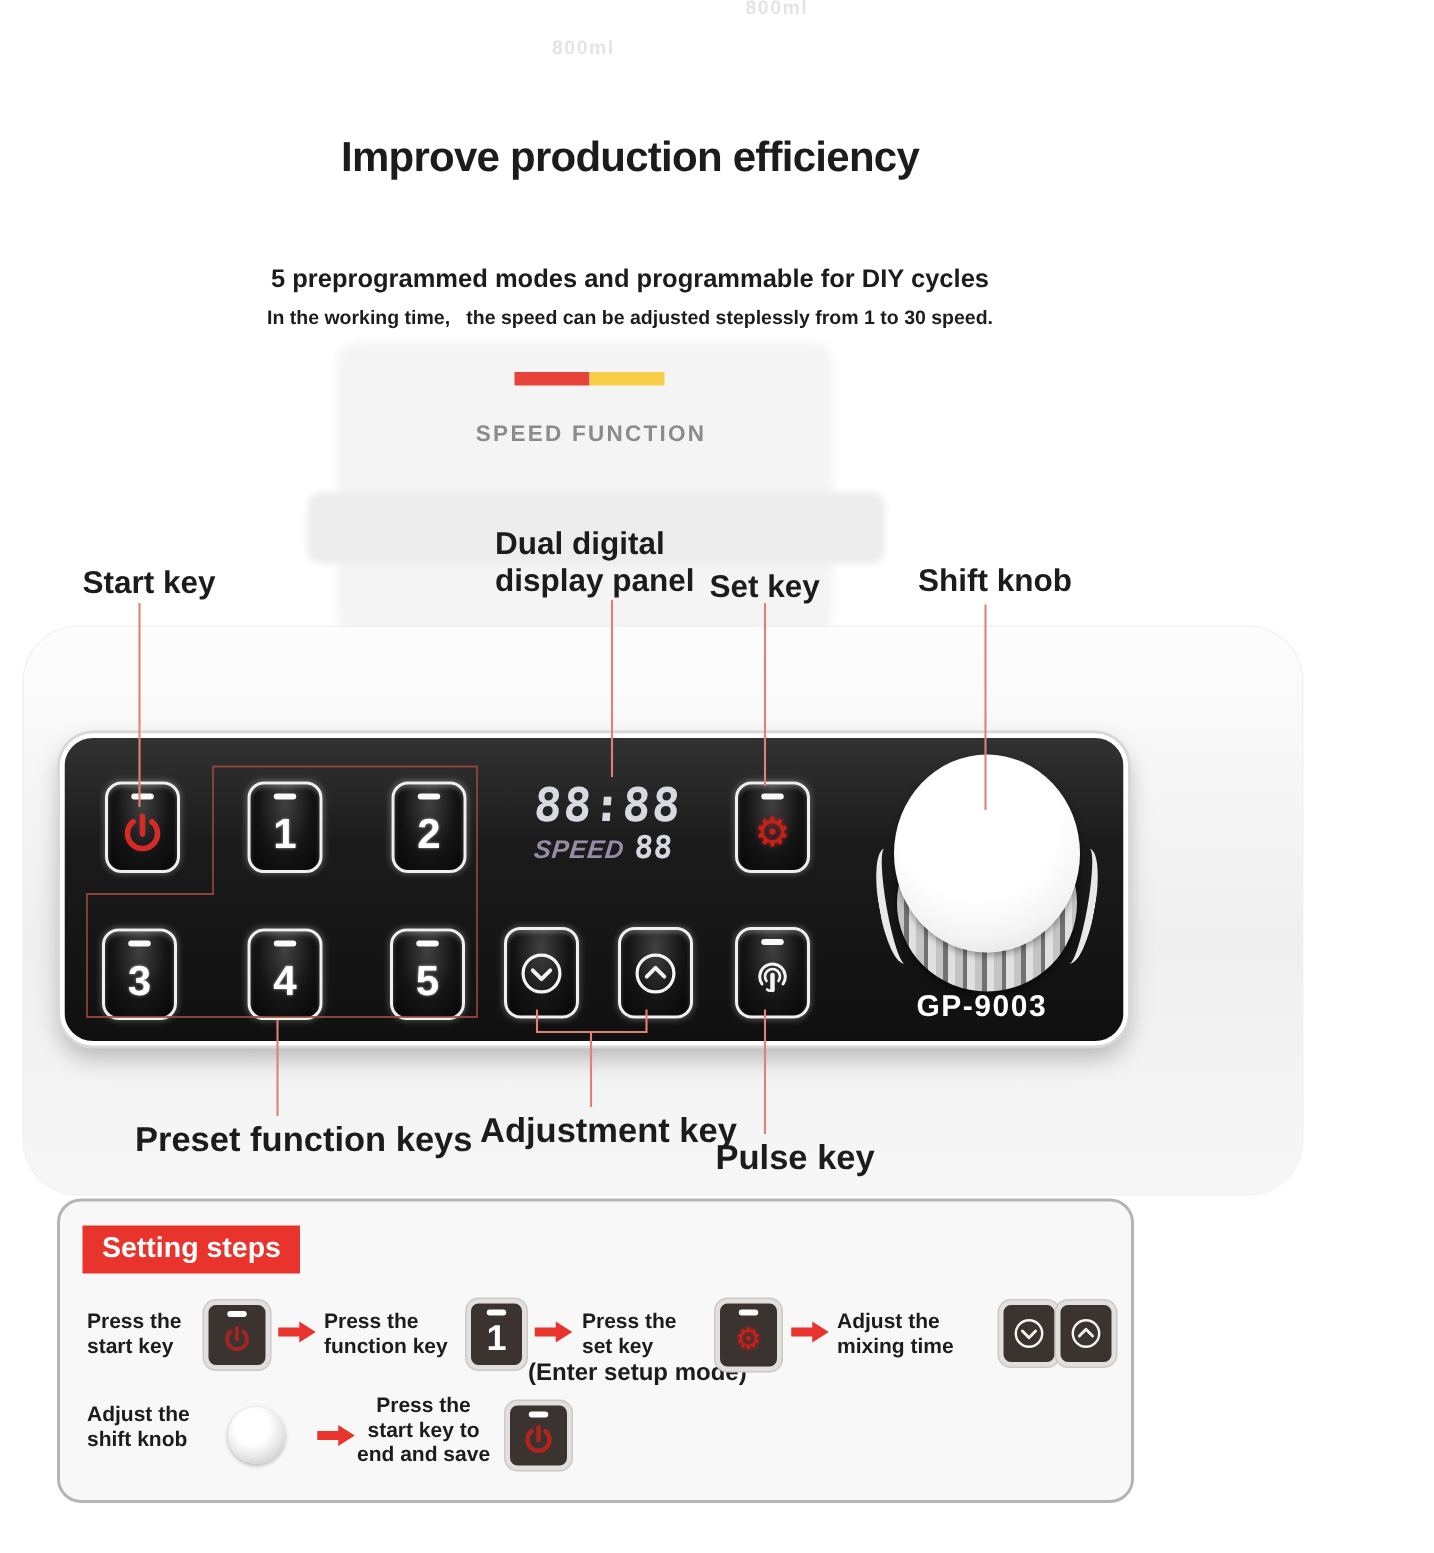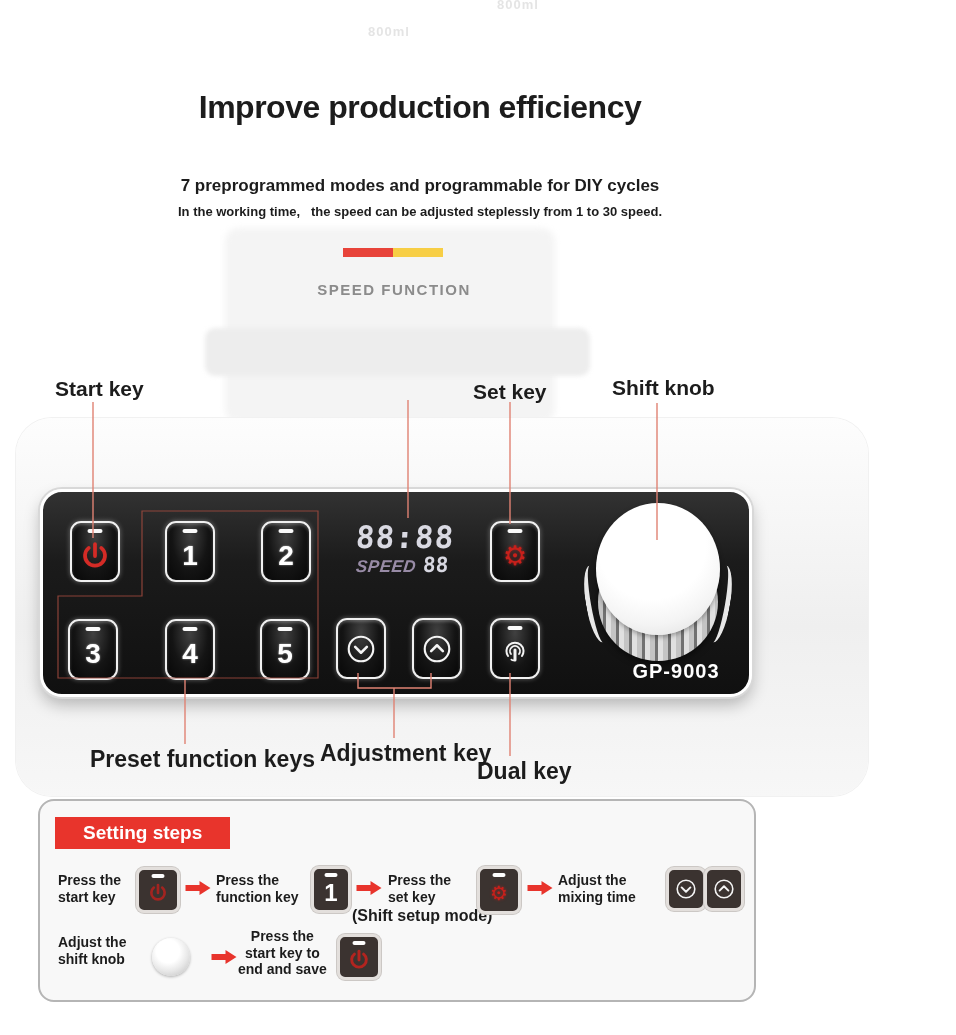--- a/index.html
+++ b/index.html
@@ -13,21 +13,21 @@
 
   
   .bg-jar{left:225px;top:228px;width:330px;height:195px;background:#f4f4f4;border-radius:14px;filter:blur(3px);}
   .bg-lid{left:205px;top:328px;width:385px;height:48px;background:#ededed;border-radius:10px;filter:blur(2px);}
   .bg-base{left:16px;top:418px;width:852px;height:378px;border-radius:36px;
     background:linear-gradient(180deg,#fdfdfd 0%,#efefef 55%,#f7f7f7 100%);box-shadow:0 0 0 1px #f1f1f1;}
   .watermark{color:#cfcfcf;opacity:.55;font-size:13px;letter-spacing:1px;}
 
   
   .title{left:420px;top:42px;transform:translateX(-50%);font-size:37px;letter-spacing:-1px;white-space:nowrap;}
-  .subtitle{left:420px;top:89px;transform:translateX(-50%);font-size:32px;letter-spacing:-.5px;white-space:nowrap;}
+  .subtitle{left:420px;top:89px;transform:translateX(-50%);font-size:28px;letter-spacing:-.5px;white-space:nowrap;}
   .feat1{left:420px;top:176px;transform:translateX(-50%);font-size:17px;white-space:nowrap;}
   .feat2{left:420px;top:204px;transform:translateX(-50%);font-size:13px;white-space:pre;}
   .divider{left:343px;top:248px;width:100px;height:9px;display:flex;}
   .divider .half{flex:1;height:100%;}
   .timing{left:394px;top:281px;transform:translateX(-50%);font-size:15px;color:#8b8b8b;letter-spacing:1.5px;white-space:nowrap;}
 
   
   .callout{font-size:21px;line-height:1.2;}
   .co-start{left:55px;top:376px;}
   .co-display{left:330px;top:350px;}
@@ -69,28 +69,28 @@
   .knob-wrap{left:552px;top:11px;width:126px;height:160px;}
   .knob-ring{position:absolute;left:3px;top:40px;width:120px;height:118px;border-radius:50%;
     background:repeating-linear-gradient(90deg,#c4c4c4 0 5px,#717171 5px 8px,#e0e0e0 8px 13px);
     box-shadow:0 3px 6px rgba(0,0,0,.5);}
   .knob-face{position:absolute;left:1px;top:0;width:124px;height:132px;border-radius:50%;
     background:radial-gradient(circle at 45% 32%,#ffffff 48%,#f4f4f4 70%,#d9d9d9 100%);
     box-shadow:0 2px 5px rgba(0,0,0,.35);}
   .knob-hl{position:absolute;width:16px;height:78px;border-radius:50%;}
   .knob-hl.l{left:-9px;top:62px;border-left:5px solid rgba(255,255,255,.9);transform:rotate(-10deg);}
   .knob-hl.r{right:-9px;top:62px;border-right:5px solid rgba(255,255,255,.9);transform:rotate(10deg);}
-  .model{left:568px;top:168px;width:130px;text-align:center;color:#ffffff;font-size:20px;letter-spacing:1px;}
+  .model{left:568px;top:168px;width:130px;text-align:left;color:#ffffff;font-size:20px;letter-spacing:1px;}
 
   
   svg.lines{left:0;top:0;pointer-events:none;}
 
   
   .steps-box{left:38px;top:799px;width:714px;height:199px;border-radius:16px;border:2px solid #b5b5b5;background:#f8f8f8;}
-  .badge{left:55px;top:817px;background:#e8342c;color:#ffffff;font-size:19px;padding:5px 28px;}
+  .badge{left:55px;top:817px;background:#e8342c;color:#ffffff;font-size:19px;padding:5px 13px;}
   .step-text{font-size:14px;line-height:1.18;}
   .st1{left:58px;top:872px;}
   .st2{left:216px;top:872px;}
   .st3{left:388px;top:872px;}
   .st3n{left:352px;top:907px;font-size:16px;}
   .st4{left:558px;top:872px;}
   .st5{left:58px;top:934px;}
   .st6{left:238px;top:928px;text-align:center;}
   .sicon{position:absolute;background:#3b3330;border:3px solid #e3dfdc;border-radius:8px;box-shadow:0 0 0 1px #ccc8c5;
     display:flex;align-items:center;justify-content:center;}
@@ -117,34 +117,36 @@
 
 <div class="stage">
 
   <div class="abs bg-jar"></div>
   <div class="abs bg-lid"></div>
   <div class="abs bg-base"></div>
   <div class="abs watermark" style="left:497px;top:-3px;">800ml</div>
   <div class="abs watermark" style="left:368px;top:24px;">800ml</div>
 
   <div class="abs subtitle">Improve production efficiency</div>
-  <div class="abs feat1">7 preprogrammed modes and programmable for DIY cycles</div>
+  <div class="abs feat1">5 preprogrammed modes and programmable for DIY cycles</div>
   <div class="abs feat2 pre">In the working time,   the speed can be adjusted steplessly from 1 to 30 speed.</div>
   <div class="abs divider">
     <div class="half" style="background:#e8433a;"></div>
     <div class="half" style="background:#f7ce45;"></div>
   </div>
   <div class="abs timing">SPEED FUNCTION</div>
 
   <div class="abs callout co-start">Start key</div>
+  <div class="abs callout co-display ml">Dual digital
+display panel</div>
   <div class="abs callout co-set">Set key</div>
   <div class="abs callout co-shift">Shift knob</div>
   <div class="abs callout co-adjust">Adjustment key</div>
   <div class="abs callout co-preset">Preset function keys</div>
-  <div class="abs callout co-pulse">Dual key</div>
+  <div class="abs callout co-pulse">Pulse key</div>
 
   <div class="abs panel">
     <div class="btn b-power">
       <span class="dash"></span>
       <svg width="30" height="30" viewBox="0 0 24 24" style="margin-top:8px">
         <path d="M7 5.5A8 8 0 1 0 17 5.5" stroke="#d42b26" stroke-width="3" fill="none" stroke-linecap="round"></path>
         <line x1="12" y1="2.5" x2="12" y2="12" stroke="#d42b26" stroke-width="3" stroke-linecap="round"></line>
       </svg>
     </div>
     <div class="btn b-1">
@@ -247,21 +249,21 @@
   <div class="sicon si-fn">
     <span class="dash"></span>
     <span class="num">1</span>
   </div>
   <svg class="abs arrow ar2" viewBox="0 0 26 16">
       <path d="M0 5 h14 V1 l11 7 -11 7 V11 H0 z" fill="#e8342c"></path>
     </svg>
 
   <div class="abs step-text st3 ml">Press the
 set key</div>
-  <div class="abs step-text st3n">(Shift setup mode)</div>
+  <div class="abs step-text st3n">(Enter setup mode)</div>
   <div class="sicon si-set">
     <span class="dash"></span>
     <span class="gear">⚙</span>
   </div>
   <svg class="abs arrow ar3" viewBox="0 0 26 16">
       <path d="M0 5 h14 V1 l11 7 -11 7 V11 H0 z" fill="#e8342c"></path>
     </svg>
 
   <div class="abs step-text st4 ml">Adjust the
 mixing time</div>

